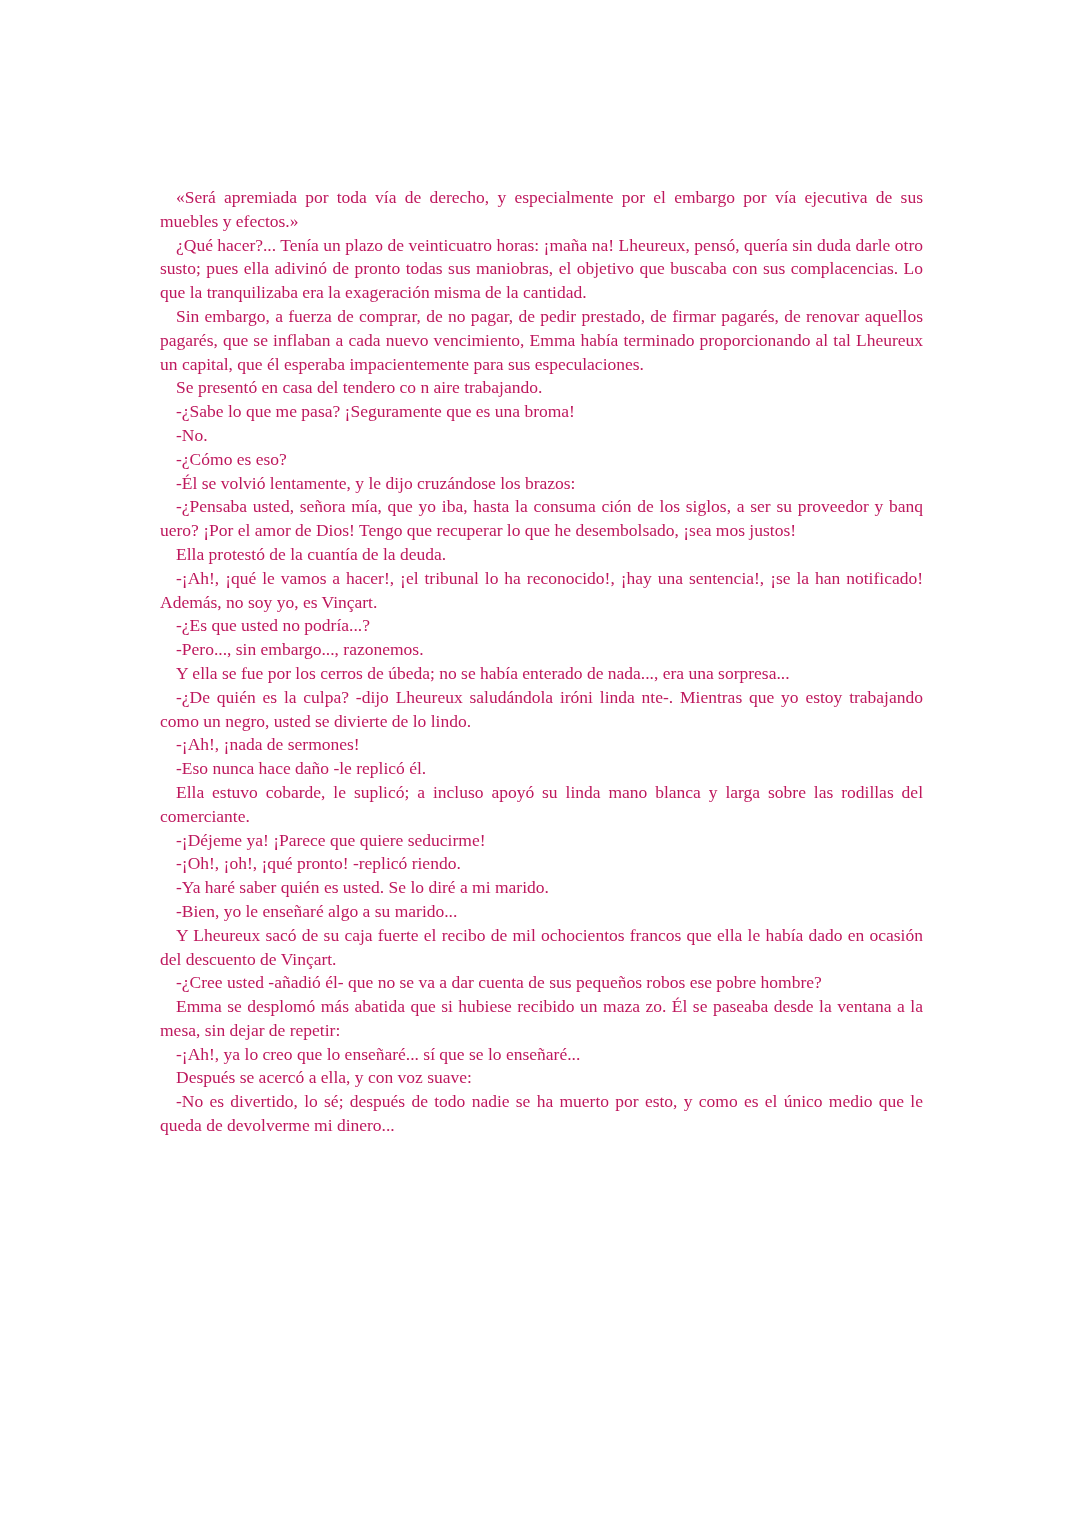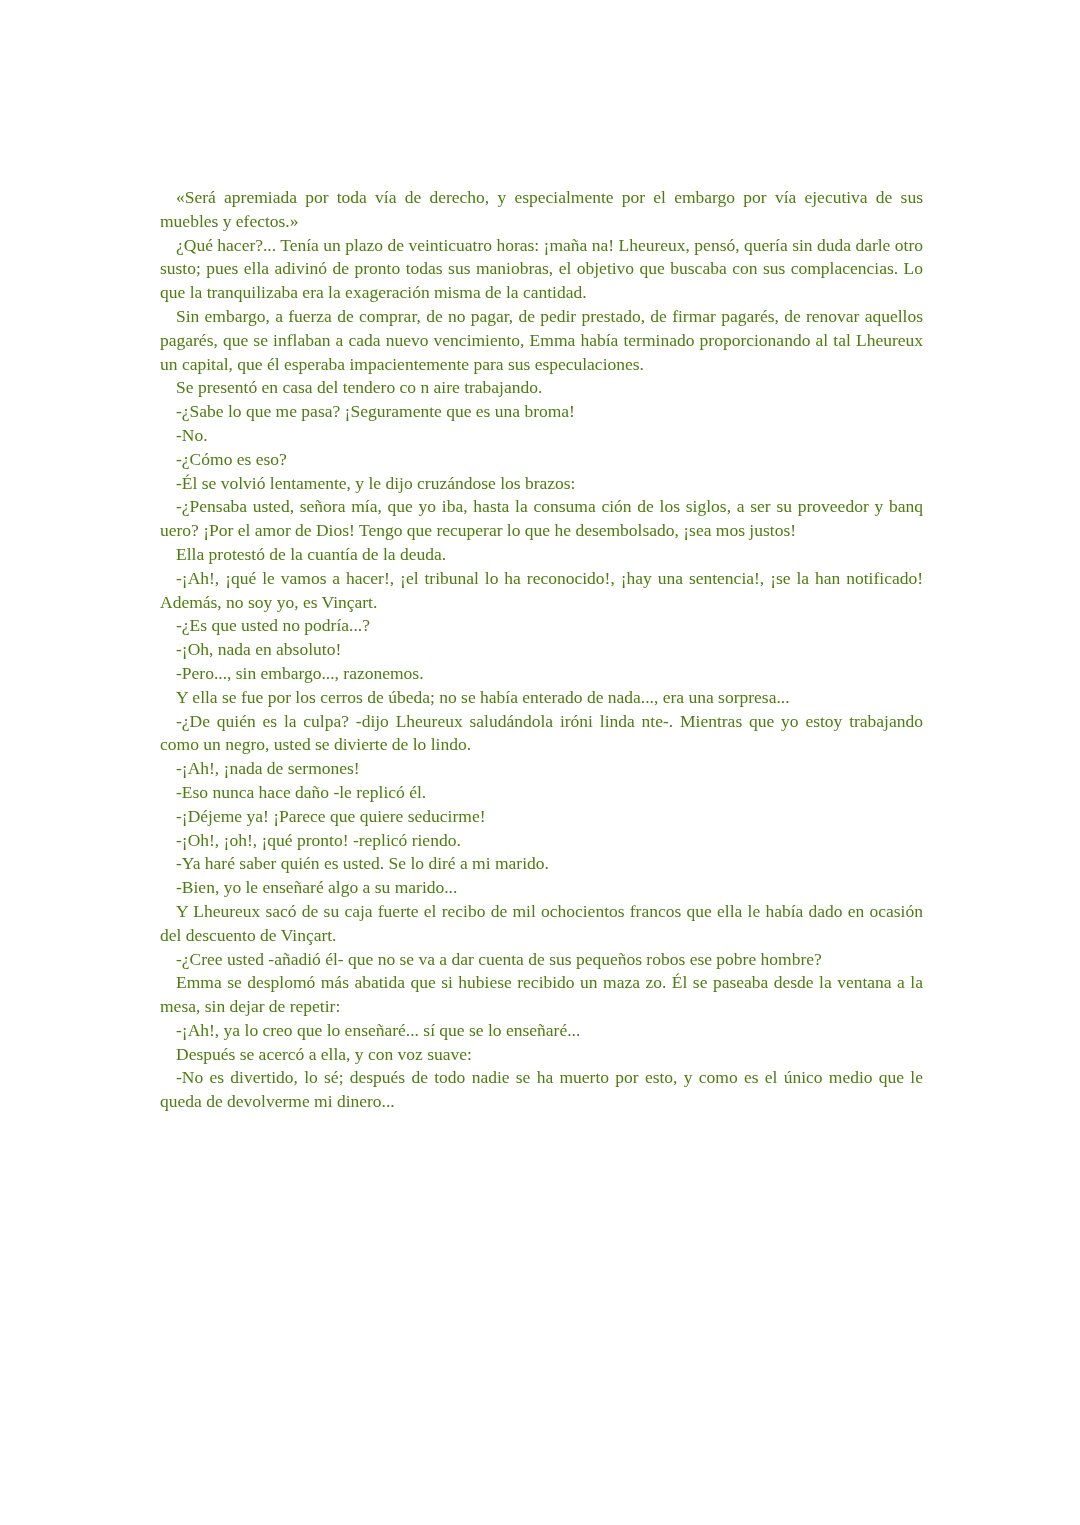--- a/index.html
+++ b/index.html
@@ -19,21 +19,21 @@
     top: 0;
     width: 1080px;
     height: 1525px;
     background: #ffffff;
   }
   .text-block {
     position: absolute;
     left: 160px;
     top: 186px;
     width: 763px;
-    color: #4d7c0f;
+    color: #be185d;
     font-size: 17.5px;
     line-height: 23.8px;
     text-align: justify;
   }
   .text-block p.para {
     margin: 0;
     padding: 0;
     text-indent: 16px;
   }
 </style>
@@ -47,26 +47,26 @@
       <p class="para">Sin embargo, a fuerza de comprar, de no pagar, de pedir prestado, de firmar pagarés, de renovar aquellos pagarés, que se inflaban a cada nuevo vencimiento, Emma había terminado proporcionando al tal Lheureux un capital, que él esperaba impacientemente para sus especulaciones.</p>
       <p class="para">Se presentó en casa del tendero co n aire trabajando.</p>
       <p class="para">-¿Sabe lo que me pasa? ¡Seguramente que es una broma!</p>
       <p class="para">-No.</p>
       <p class="para">-¿Cómo es eso?</p>
       <p class="para">-Él se volvió lentamente, y le dijo cruzándose los brazos:</p>
       <p class="para">-¿Pensaba usted, señora mía, que yo iba, hasta la consuma ción de los siglos, a ser su proveedor y banq uero? ¡Por el amor de Dios! Tengo que recuperar lo que he desembolsado, ¡sea mos justos!</p>
       <p class="para">Ella protestó de la cuantía de la deuda.</p>
       <p class="para">-¡Ah!, ¡qué le vamos a hacer!, ¡el tribunal lo ha reconocido!, ¡hay una sentencia!, ¡se la han notificado! Además, no soy yo, es Vinçart.</p>
       <p class="para">-¿Es que usted no podría...?</p>
-      <p class="para">-¡Oh, nada en absoluto!</p>
       <p class="para">-Pero..., sin embargo..., razonemos.</p>
       <p class="para">Y ella se fue por los cerros de úbeda; no se había enterado de nada..., era una sorpresa...</p>
       <p class="para">-¿De quién es la culpa? -dijo Lheureux saludándola iróni linda nte-. Mientras que yo estoy trabajando como un negro, usted se divierte de lo lindo.</p>
       <p class="para">-¡Ah!, ¡nada de sermones!</p>
       <p class="para">-Eso nunca hace daño -le replicó él.</p>
+      <p class="para">Ella estuvo cobarde, le suplicó; a incluso apoyó su linda mano blanca y larga sobre las rodillas del comerciante.</p>
       <p class="para">-¡Déjeme ya! ¡Parece que quiere seducirme!</p>
       <p class="para">-¡Oh!, ¡oh!, ¡qué pronto! -replicó riendo.</p>
       <p class="para">-Ya haré saber quién es usted. Se lo diré a mi marido.</p>
       <p class="para">-Bien, yo le enseñaré algo a su marido...</p>
       <p class="para">Y Lheureux sacó de su caja fuerte el recibo de mil ochocientos francos que ella le había dado en ocasión del descuento de Vinçart.</p>
       <p class="para">-¿Cree usted -añadió él- que no se va a dar cuenta de sus pequeños robos ese pobre hombre?</p>
       <p class="para">Emma se desplomó más abatida que si hubiese recibido un maza zo. Él se paseaba desde la ventana a la mesa, sin dejar de repetir:</p>
       <p class="para">-¡Ah!, ya lo creo que lo enseñaré... sí que se lo enseñaré...</p>
       <p class="para">Después se acercó a ella, y con voz suave:</p>
       <p class="para">-No es divertido, lo sé; después de todo nadie se ha muerto por esto, y como es el único medio que le queda de devolverme mi dinero...</p>

